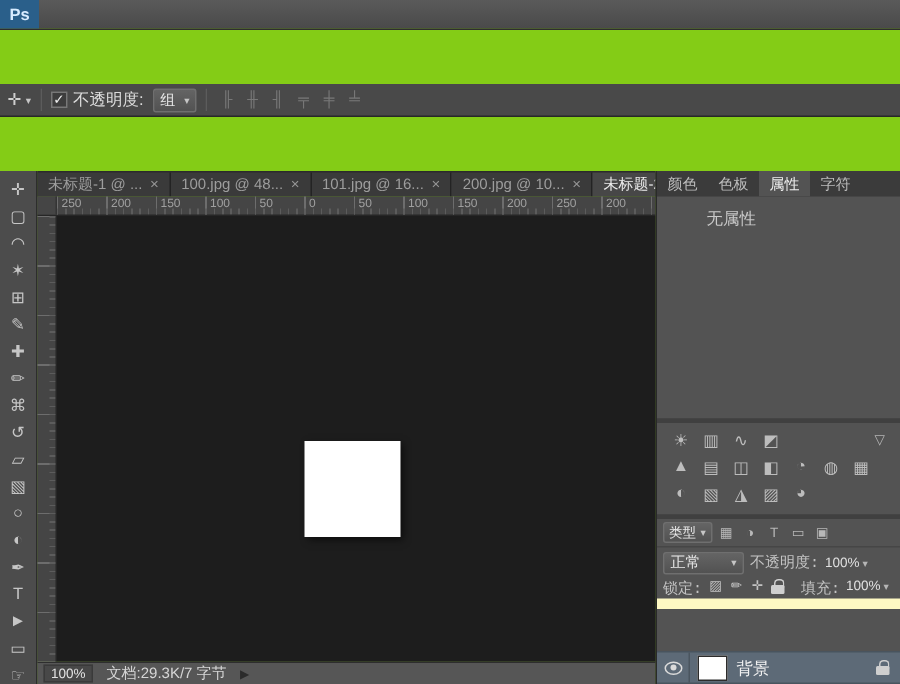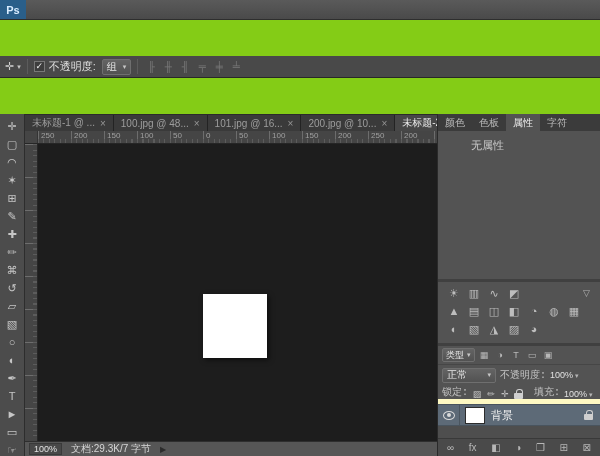--- a/index.html
+++ b/index.html
@@ -84,21 +84,21 @@
 
   .layers-group{flex:1;display:flex;flex-direction:column;background:#535353;min-height:0;}
   .filter-row{flex:0 0 19px;display:flex;align-items:center;gap:3px;padding:0 4px;border-bottom:1px solid #464646;}
   .kind-dd{height:14px;padding:0 3px;font-size:9px;gap:3px;}
   .filter-icon{width:13px;height:13px;display:inline-flex;align-items:center;justify-content:center;font-size:9px;color:#b8b8b8;}
   .blend-row{flex:0 0 20px;display:flex;align-items:center;gap:4px;padding:0 4px;}
   .blend-dd{width:54px;height:15px;}
   .small-label{font-size:10px;color:#c3c3c3;white-space:nowrap;font-family:Liberation Mono, monospace;}
   .value{font-size:9px;color:#e0e0e0;white-space:nowrap;}
   .value::after{content:" ▾";font-size:7px;color:#b5b5b5;}
-  .lock-row{flex:0 0 18px;display:flex;align-items:flex-end;gap:4px;padding:0 4px;border-bottom:5px solid #fef9c3;}
+  .lock-row{flex:0 0 18px;display:flex;align-items:flex-start;gap:4px;padding:0 4px;border-bottom:7px solid #fef9c3;}
   .lock-icons{display:flex;align-items:center;gap:4px;}
   .lock-icons span{font-size:9px;color:#c2c2c2;display:inline-flex;align-items:center;justify-content:center;min-width:10px;}
 
   .layer-row{flex:0 0 22px;display:flex;align-items:center;border-top:1px solid #49545e;border-bottom:1px solid #49545e;}
   .eye-cell{flex:0 0 22px;display:flex;align-items:center;justify-content:center;align-self:stretch;border-right:1px solid #4a555f;}
   .eye-icon{position:relative;width:12px;height:9px;display:inline-block;}
   .eye-icon::before{content:"";position:absolute;inset:0;border:1px solid #dadada;border-radius:50%;}
   .eye-icon::after{content:"";position:absolute;left:4px;top:2px;width:4px;height:4px;background:#dadada;border-radius:50%;}
   .layer-thumb{flex:0 0 20px;height:17px;background:#ffffff;border:1px solid #2c2c2c;margin:0 6px 0 5px;}
   .layer-name{flex:1;font-size:11px;color:#f1f1f1;}
@@ -294,21 +294,21 @@
           <span class="lock-icons">
               <span class="">▨</span>
               <span class="">✏</span>
               <span class="">✛</span>
               <span class="css-lock"></span>
             </span>
           <span class="small-label" style="margin-left:6px;">填充:</span>
           <span class="value">100%</span>
         </div>
 
-        <div class="layer-row" style="background-color: rgb(93, 106, 119);">
+        <div class="layer-row" style="background-color: rgb(93, 106, 119); margin-top: 28px;">
           <span class="eye-cell">
             <span class="eye-icon"></span>
           </span>
           <span class="layer-thumb"></span>
           <span class="layer-name">背景</span>
           <span class="css-lock layer-lock"></span>
         </div>
 
         <div class="layers-empty"></div>
 

